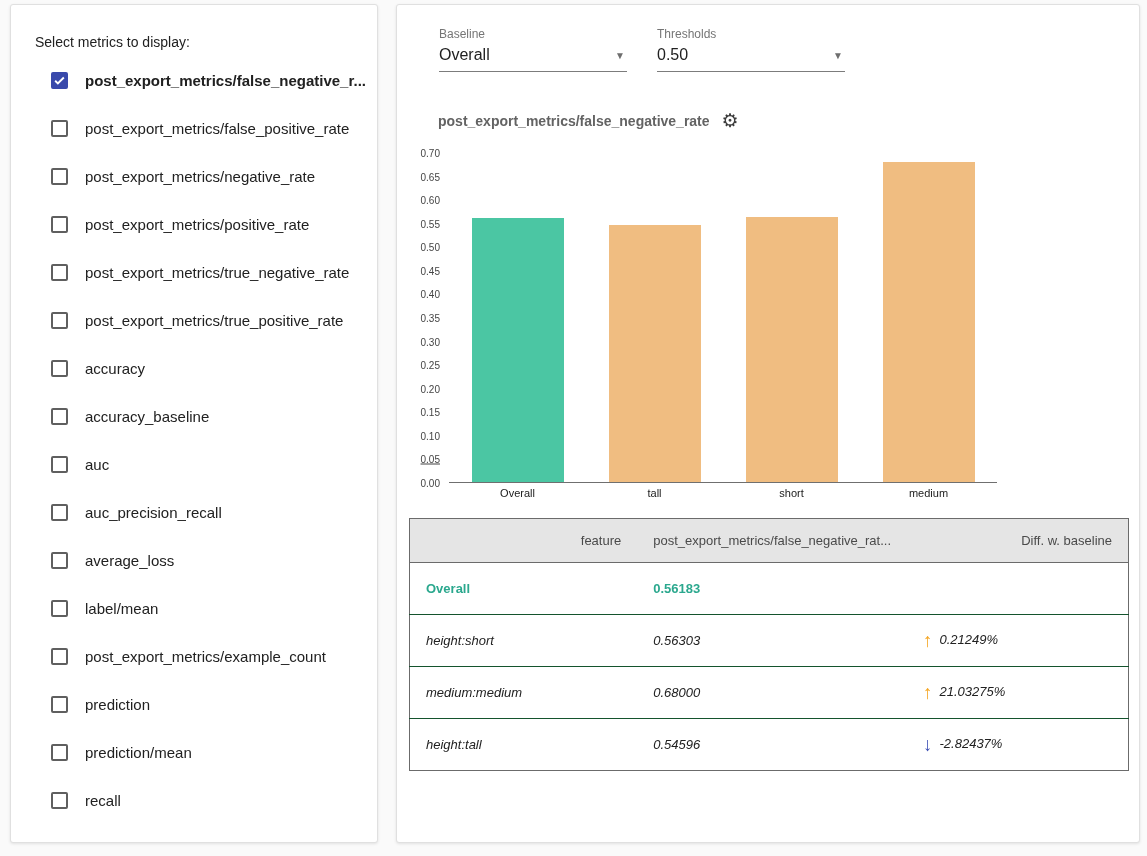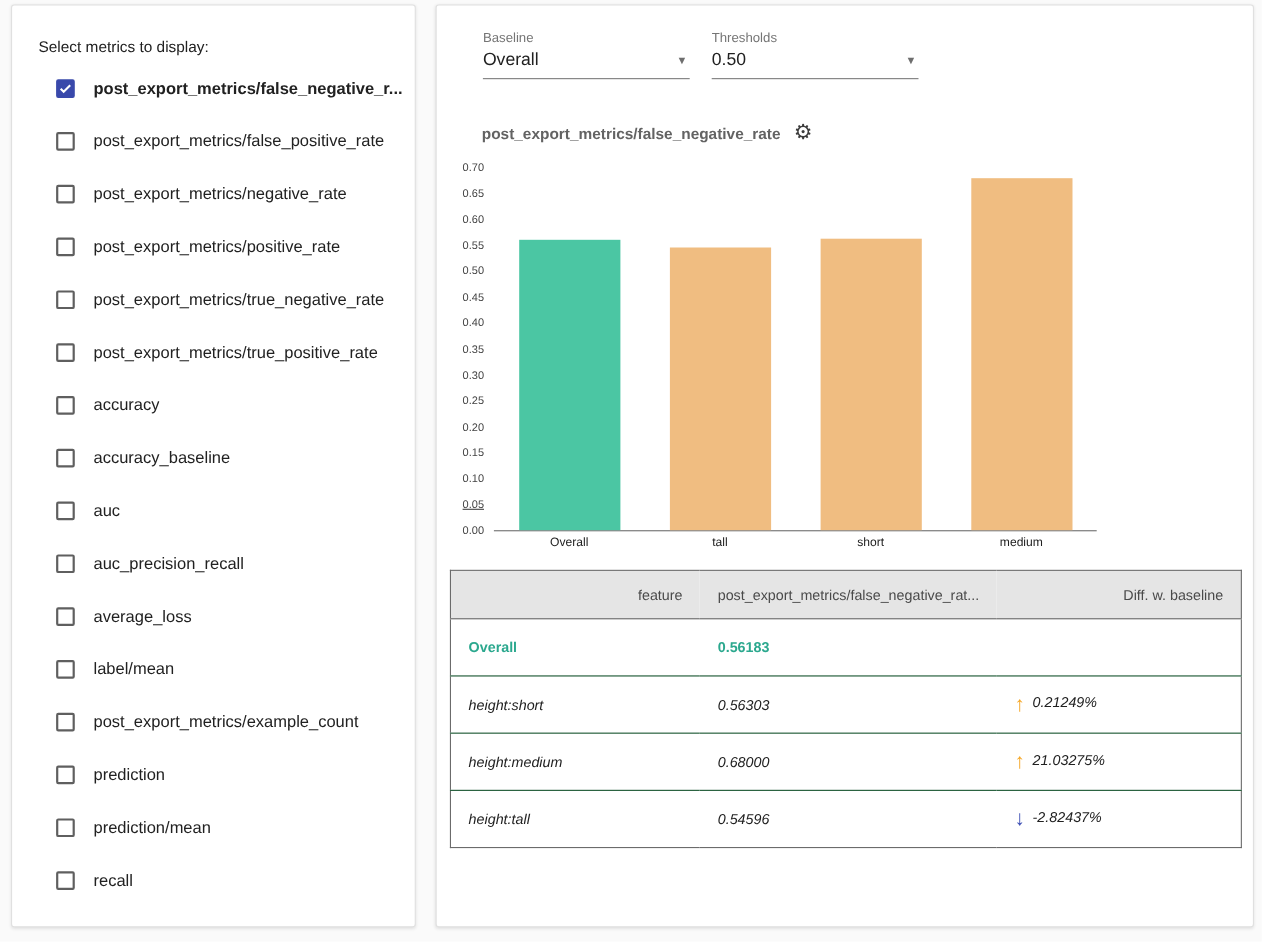--- a/index.html
+++ b/index.html
@@ -13,21 +13,21 @@
   .left-title { padding:29px 0 0 24px; font-size:14px; color:#212121; }
   .metrics-list { margin-top:6px; }
   .metric-row { display:flex; align-items:center; height:48px; padding-left:40px; cursor:pointer; }
   .cb { width:17px; height:17px; border:2px solid #5f5f5f; border-radius:2px; background:#fff;
         display:flex; align-items:center; justify-content:center; flex-shrink:0; }
   .cb.checked { background:#3949ab; border-color:#3949ab; }
   .metric-label { font-size:15px; margin-left:17px; white-space:nowrap; overflow:hidden; }
   .metric-label.bold { font-weight:bold; }
 
   
-  .controls { position:absolute; top:22px; left:42px; display:flex; gap:20px;align-items:center; }
+  .controls { position:absolute; top:22px; left:42px; display:flex; gap:30px;align-items:center; }
   .select-control { width:188px; cursor:pointer; }
   .select-label { font-size:12px; color:#757575; }
   .select-value-row { display:flex; justify-content:space-between; align-items:center;
       border-bottom:1px solid #7c7c7c; padding:5px 2px 7px 0; font-size:16px; color:#212121; }
   .select-arrow { color:#6e6e6e; font-size:10px; }
 
   
   .chart-header { position:absolute; top:106px; left:41px; display:flex; align-items:center; gap:12px; }
   .chart-title { font-size:14px; font-weight:bold; color:#636363; }
   .gear { font-size:19px; color:#3c3c3c; cursor:pointer; line-height:1; }
@@ -215,21 +215,21 @@
           <td>Overall</td>
           <td>0.56183</td>
           <td><span class="diff-text"></span></td>
         </tr>
         <tr>
           <td>height:short</td>
           <td>0.56303</td>
           <td><span class="arrow up">↑</span><span class="diff-text">0.21249%</span></td>
         </tr>
         <tr>
-          <td>height:medium</td>
+          <td>medium:medium</td>
           <td>0.68000</td>
           <td><span class="arrow up">↑</span><span class="diff-text">21.03275%</span></td>
         </tr>
         <tr>
           <td>height:tall</td>
           <td>0.54596</td>
           <td><span class="arrow down">↓</span><span class="diff-text">-2.82437%</span></td>
         </tr>
       </tbody>
   </table>

